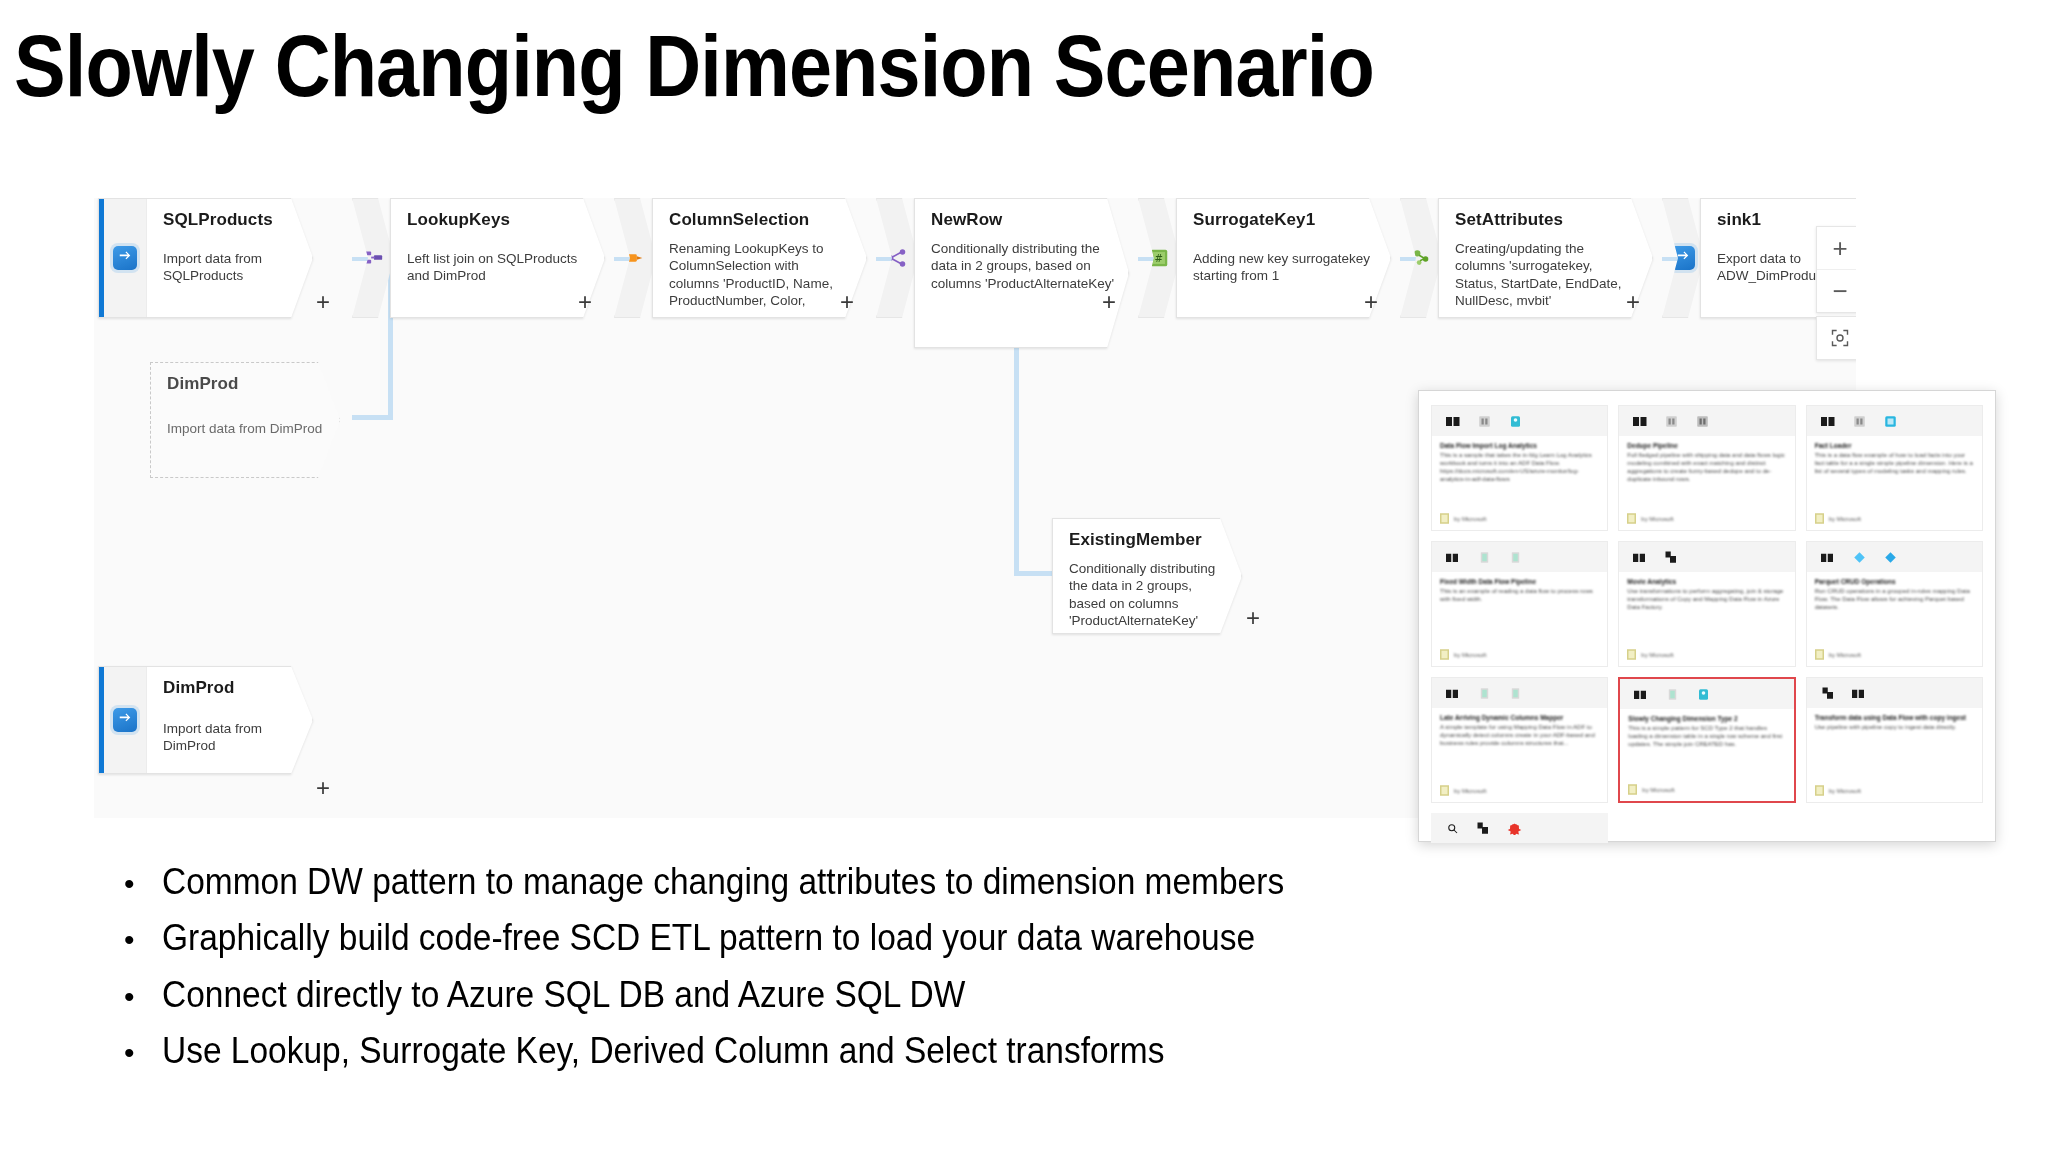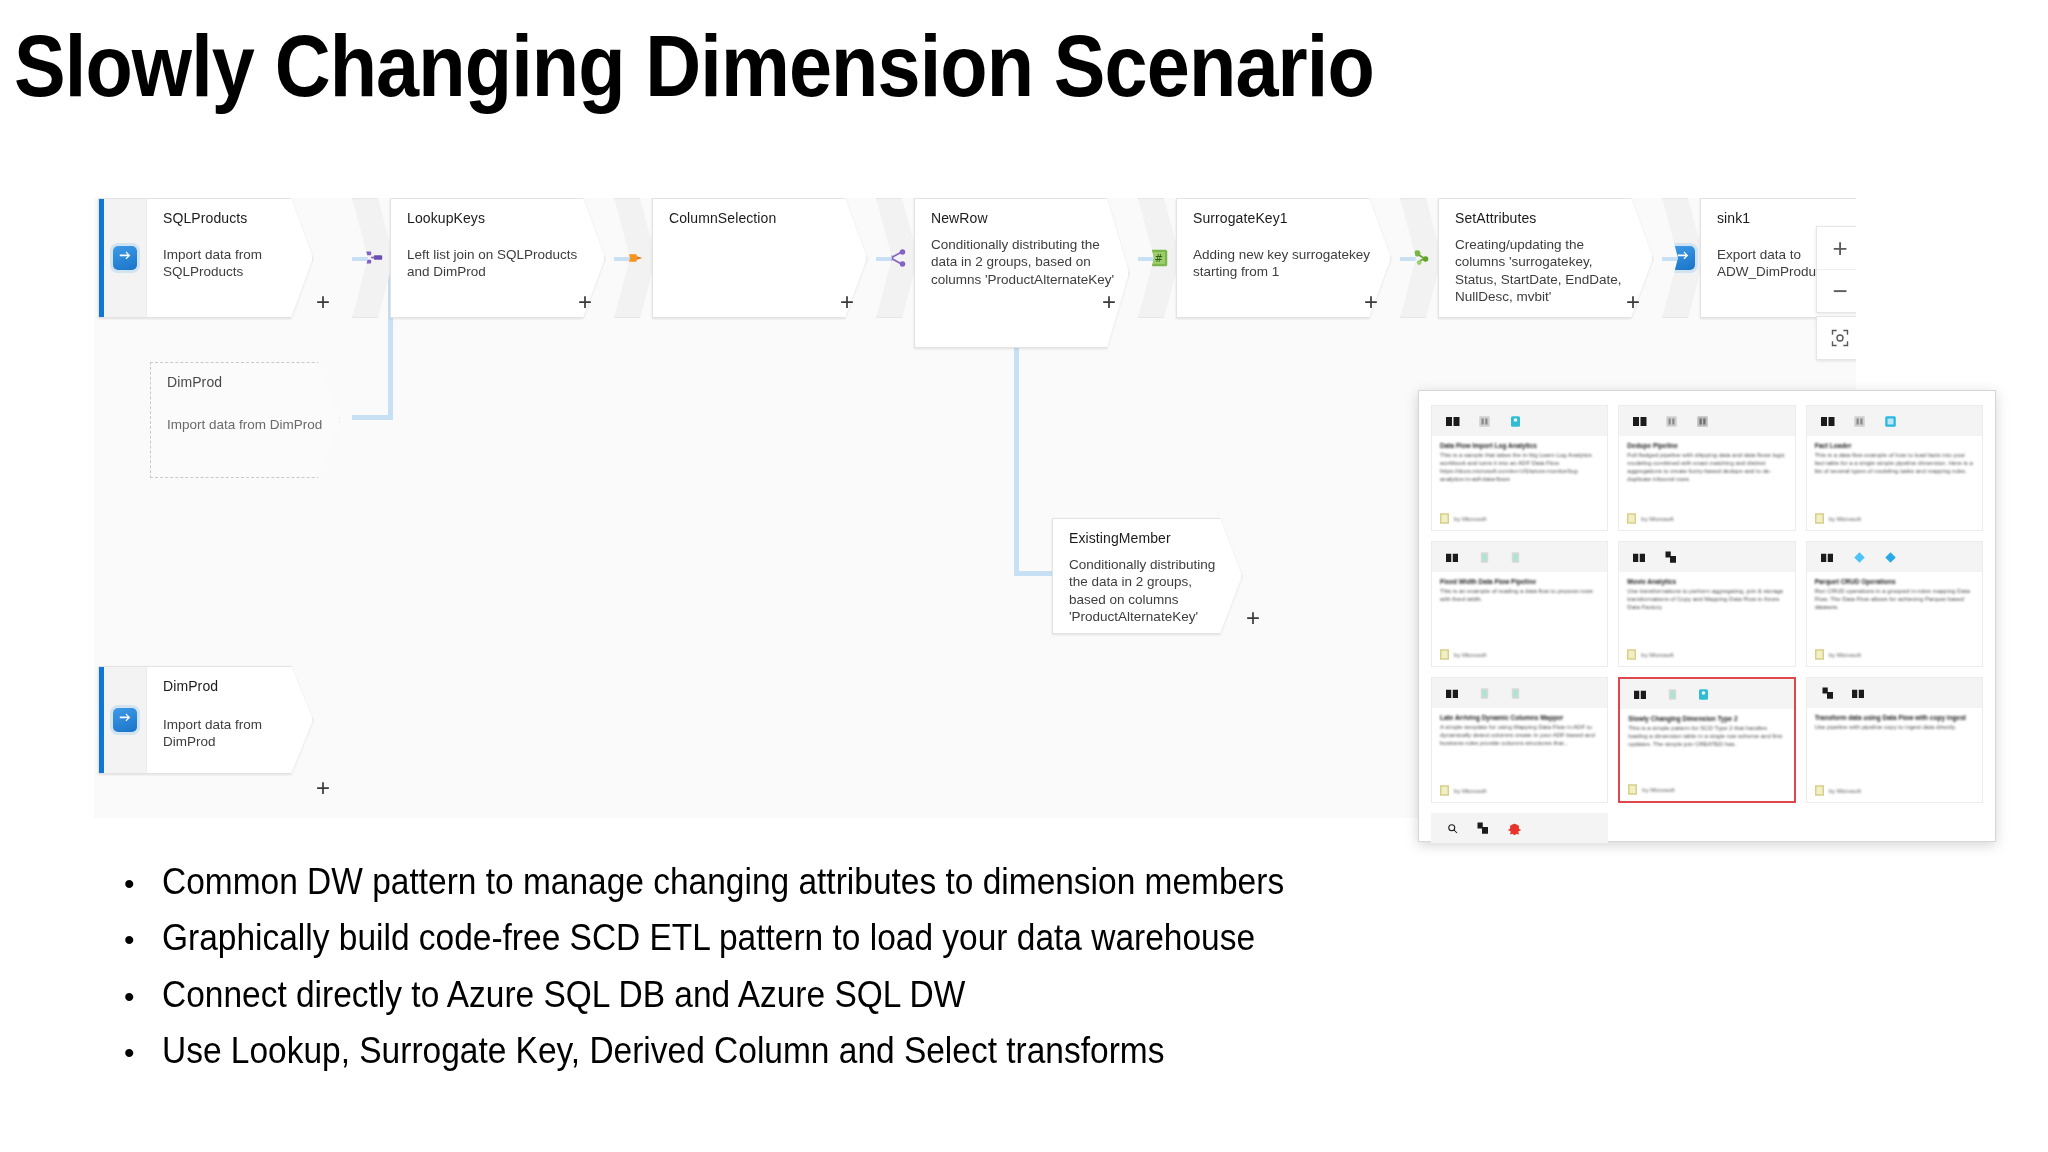--- a/index.html
+++ b/index.html
@@ -44,21 +44,21 @@
     border:1px solid #e3e3e3;
   }
   .node-accent{width:5px;background:#0f78d4;flex:0 0 5px;}
   .node-iconcol{
     width:42px;flex:0 0 42px;background:#f3f3f3;
     display:flex;align-items:center;justify-content:center;
     border-right:1px solid #ececec;
   }
   .node-body{flex:1;padding:11px 14px 10px 16px;min-width:0;overflow:hidden;}
   .node-title{
-    font-size:14px;font-weight:400;color:#1b1b1b;letter-spacing:.1px;
+    font-size:17px;font-weight:700;color:#1b1b1b;letter-spacing:.1px;
     white-space:nowrap;overflow:hidden;
   }
   .node-desc{
     margin-top:20px;font-size:13.5px;line-height:1.28;color:#3d3d3d;
     overflow:hidden;
   }
 
   
   .node.ghost .node-clip{
     background:#fbfbfb;border:1px dashed #c9c9c9;
@@ -226,20 +226,21 @@
         <svg class="tico" viewBox="0 0 24 24">
           <rect x="3" y="8" width="11" height="8" rx="1.5" fill="#f7941d"></rect>
           <path d="M14 10l6 2-6 2z" fill="#e07a10"></path>
         </svg>
       </div>
       <div class="node" style="left:558px;top:0px;width:215px;height:118px;">
         <div class="node-clip">
 
           <div class="node-body">
             <div class="node-title">ColumnSelection</div>
+            <div class="node-desc" style="margin-top:10px;">Renaming LookupKeys to ColumnSelection with columns 'ProductID, Name, ProductNumber, Color,</div>
           </div>
         </div>
       </div>
       <div class="plus" style="left:746px;top:92px;">+</div>
 
       <div class="chev" style="left:782px;top:0px;">
         <svg class="tico" viewBox="0 0 24 24">
           <circle cx="5" cy="12" r="3" fill="#8661c5"></circle>
           <circle cx="18" cy="5.5" r="3" fill="#8661c5"></circle>
           <circle cx="18" cy="18.5" r="3" fill="#8661c5"></circle>

